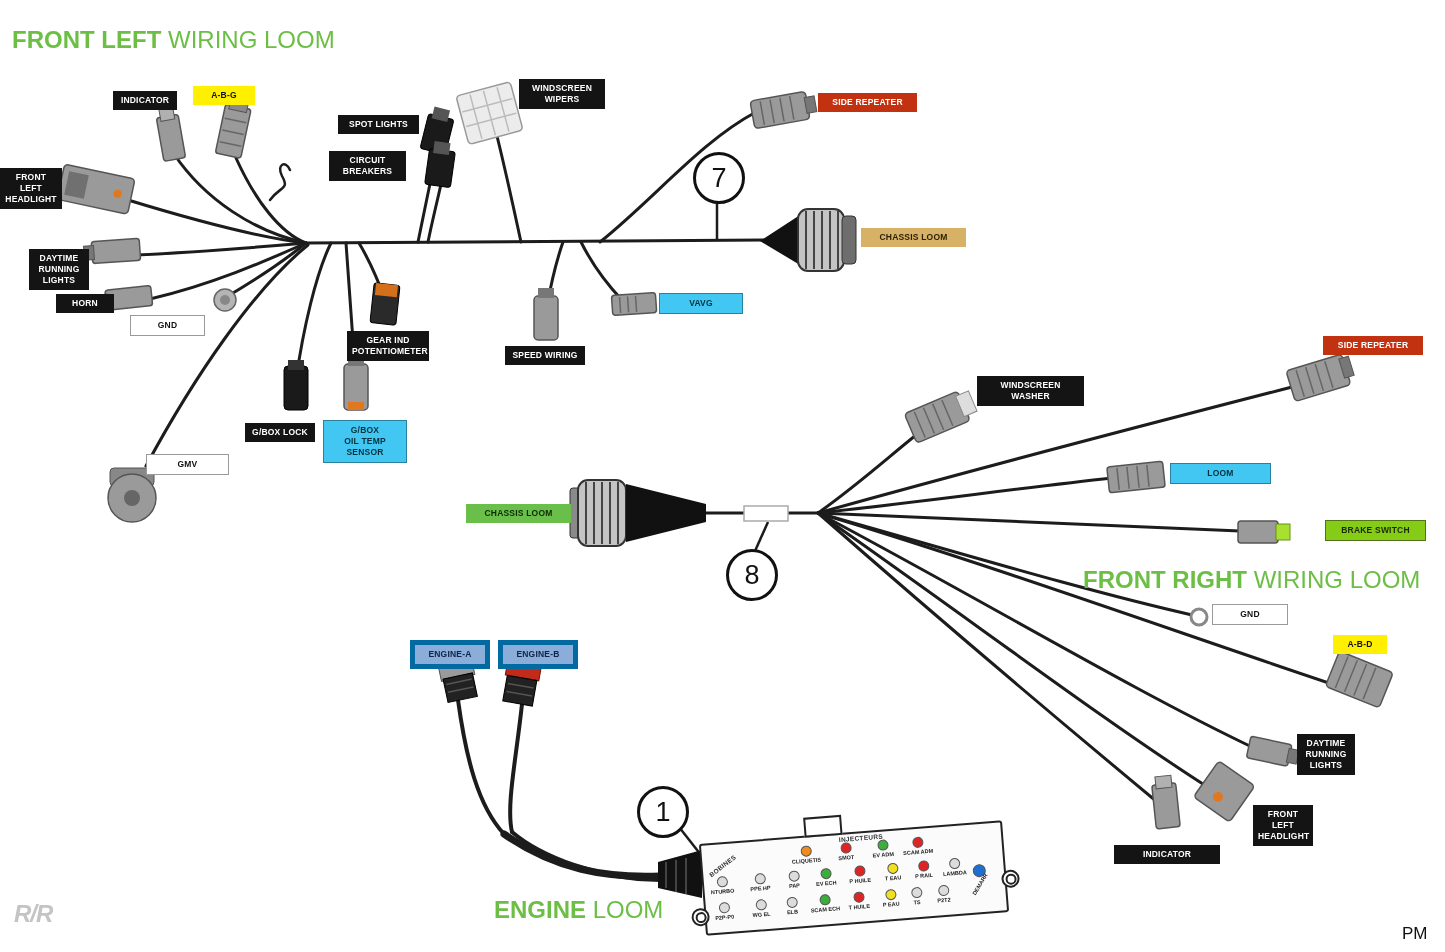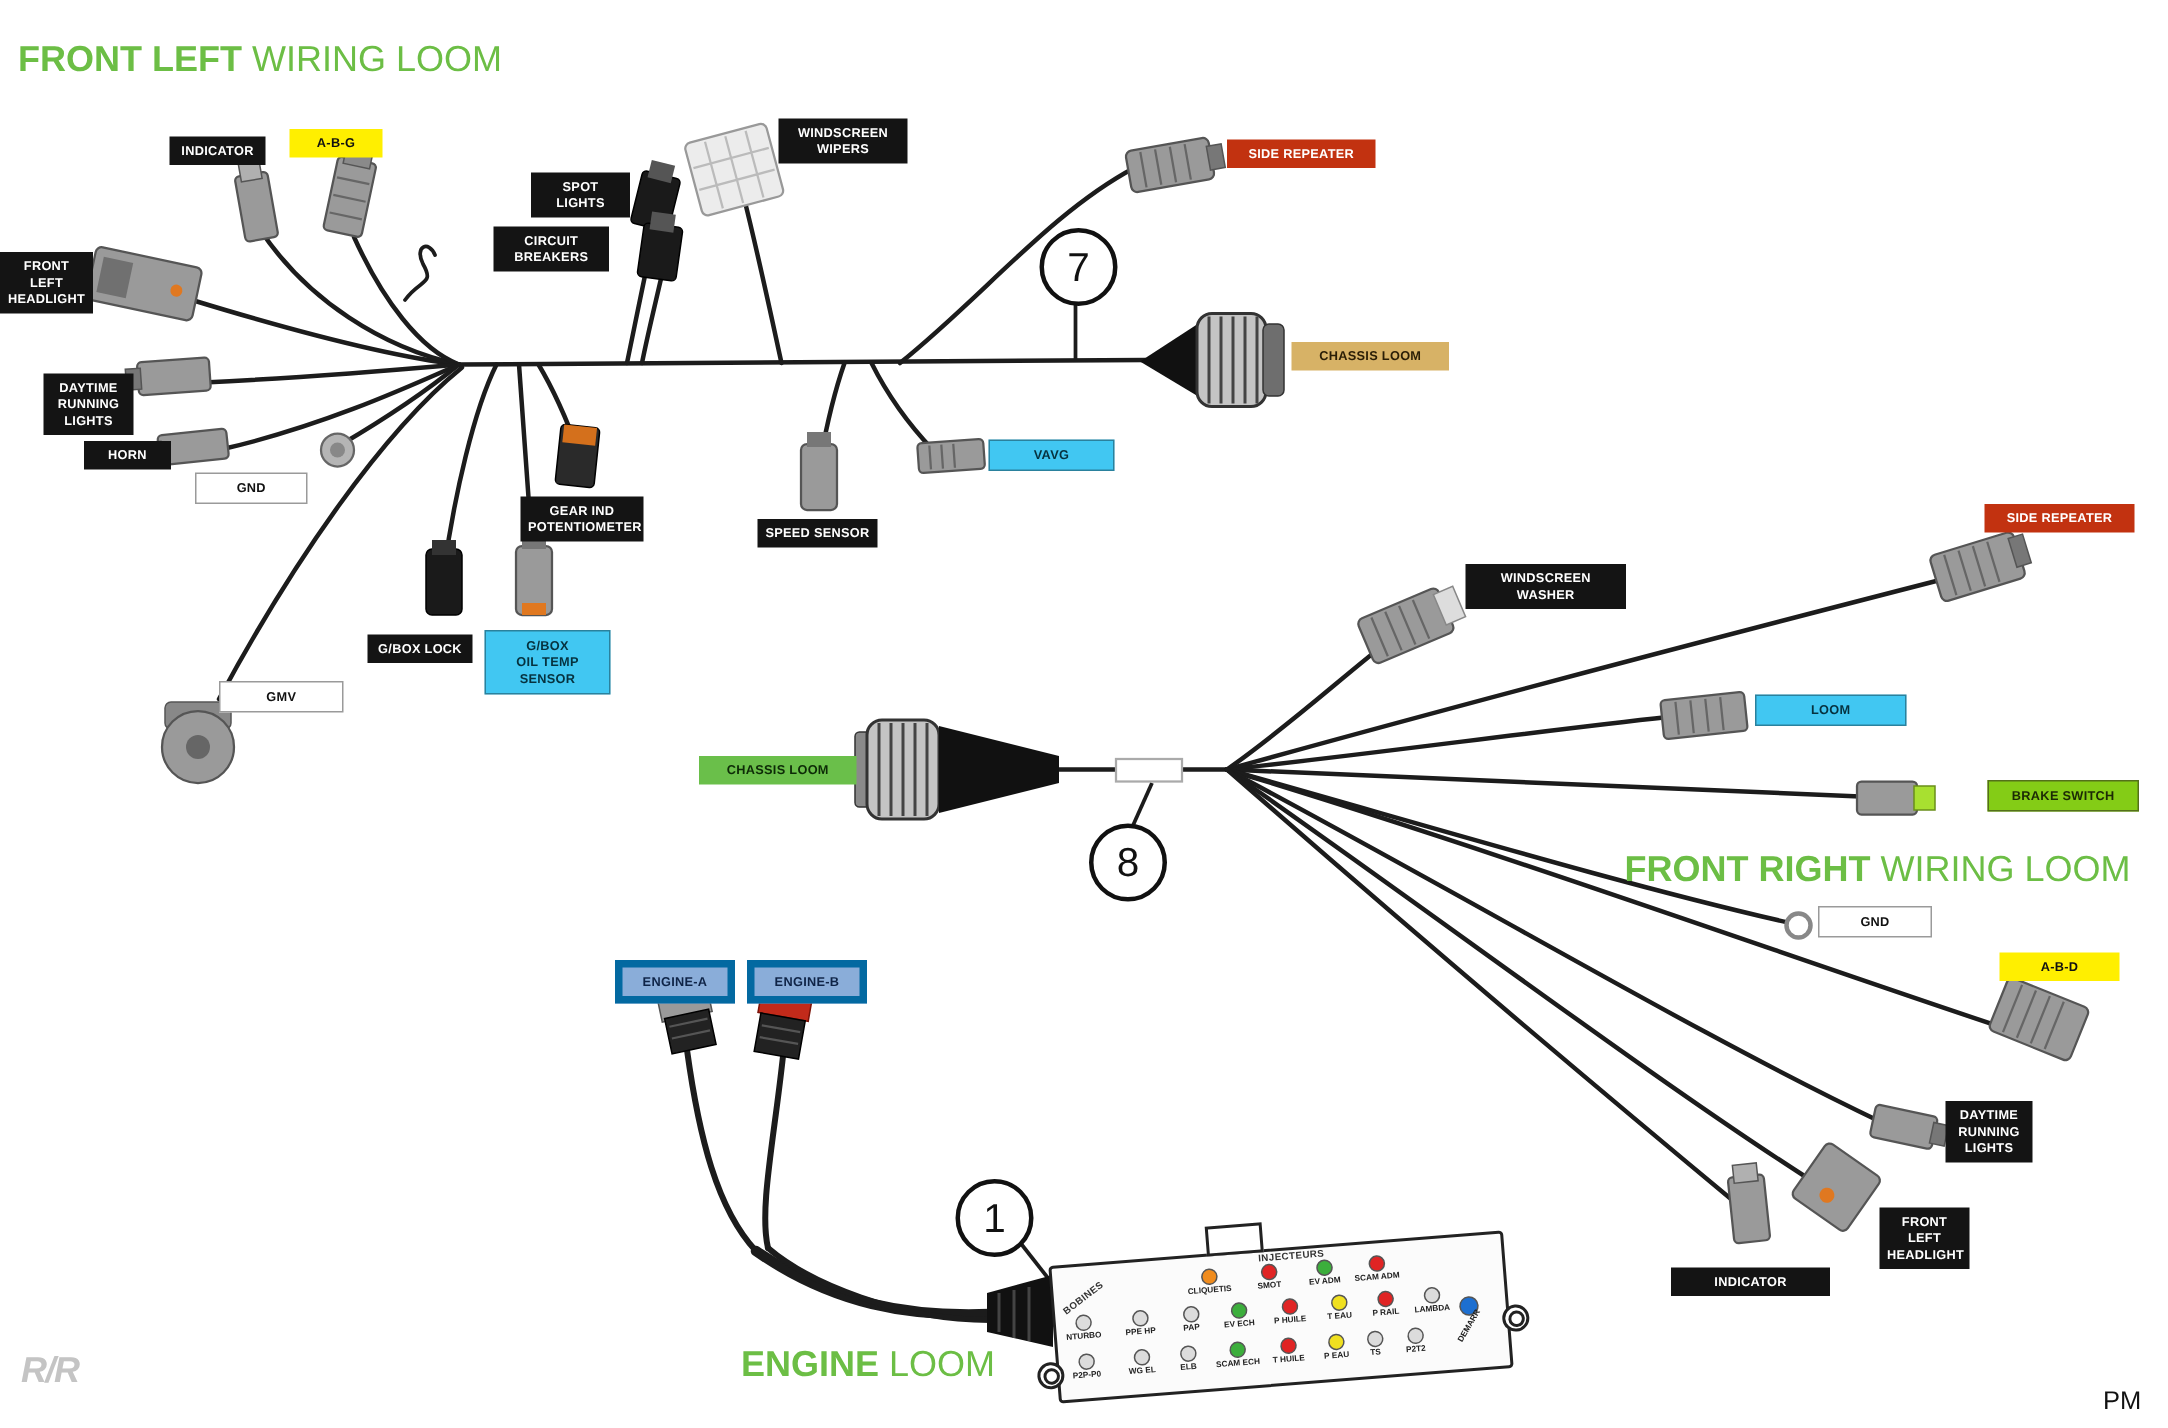--- a/index.html
+++ b/index.html
@@ -250,37 +250,37 @@
 RUNNING
 LIGHTS</div>
   <div class="lbl black" style="left:56px;top:294px;width:58px">HORN</div>
   <div class="lbl white" style="left:130px;top:315px;width:75px">GND</div>
   <div class="lbl white" style="left:146px;top:454px;width:83px">GMV</div>
   <div class="lbl black" style="left:245px;top:423px;width:70px">G/BOX LOCK</div>
   <div class="lbl cyan" style="left:323px;top:420px;width:84px">G/BOX
 OIL TEMP SENSOR</div>
   <div class="lbl black" style="left:347px;top:331px;width:82px">GEAR IND
 POTENTIOMETER</div>
-  <div class="lbl black" style="left:354px;top:115px;width:66px">SPOT LIGHTS</div>
+  <div class="lbl black" style="left:338px;top:115px;width:81px">SPOT LIGHTS</div>
   <div class="lbl black" style="left:329px;top:151px;width:77px">CIRCUIT
 BREAKERS</div>
   <div class="lbl black" style="left:519px;top:79px;width:86px">WINDSCREEN
 WIPERS</div>
   <div class="lbl red" style="left:818px;top:93px;width:99px">SIDE REPEATER</div>
   <div class="lbl tan" style="left:861px;top:228px;width:105px">CHASSIS LOOM</div>
   <div class="lbl cyan" style="left:659px;top:293px;width:84px">VAVG</div>
-  <div class="lbl black" style="left:505px;top:346px;width:80px">SPEED SENSOR</div>
+  <div class="lbl black" style="left:505px;top:346px;width:80px">SPEED WIRING</div>
 
   <div class="lbl green" style="left:466px;top:504px;width:105px">CHASSIS LOOM</div>
   <div class="lbl black" style="left:977px;top:376px;width:107px">WINDSCREEN WASHER</div>
   <div class="lbl red" style="left:1323px;top:336px;width:100px">SIDE REPEATER</div>
   <div class="lbl cyan" style="left:1170px;top:463px;width:101px">LOOM</div>
   <div class="lbl lgreen" style="left:1289px;top:520px;width:101px">BRAKE SWITCH</div>
   <div class="lbl white" style="left:1212px;top:604px;width:76px">GND</div>
-  <div class="lbl yellow" style="left:1333px;top:635px;width:80px">A-B-D</div>
+  <div class="lbl yellow" style="left:1333px;top:635px;width:54px">A-B-D</div>
   <div class="lbl black" style="left:1297px;top:734px;width:58px">DAYTIME
 RUNNING
 LIGHTS</div>
   <div class="lbl black" style="left:1253px;top:805px;width:60px">FRONT LEFT
 HEADLIGHT</div>
   <div class="lbl black" style="left:1114px;top:845px;width:106px">INDICATOR</div>
 
   <div class="lbl blue" style="left:410px;top:640px;width:80px">ENGINE-A</div>
   <div class="lbl blue" style="left:498px;top:640px;width:80px">ENGINE-B</div>
 

